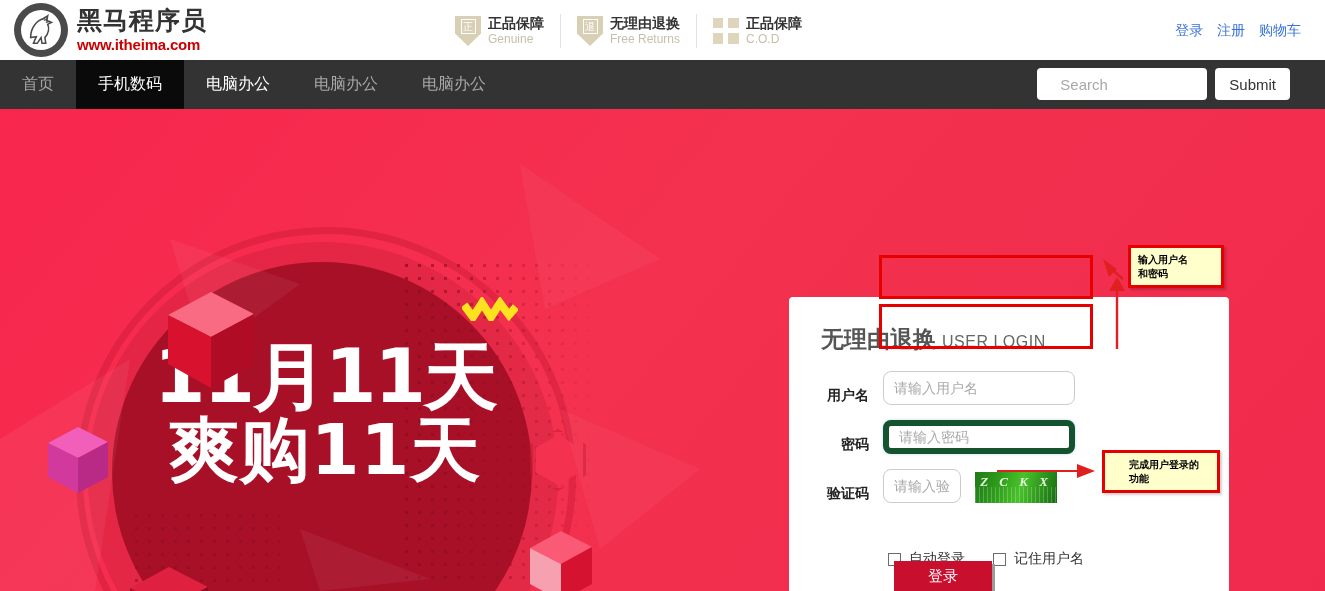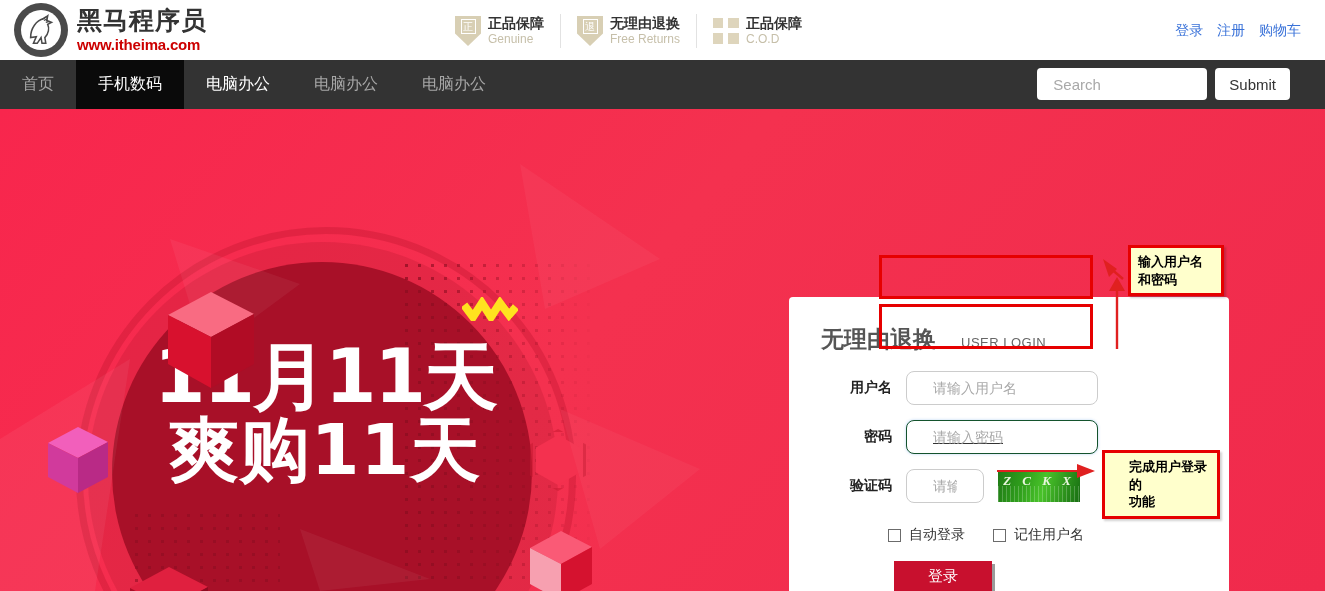--- a/index.html
+++ b/index.html
@@ -176,21 +176,21 @@
     position: absolute;
     right: 35px; top: 8px;
     display: flex;
     align-items: center;
   }
   .nav-search input {
     width: 170px;
     height: 32px;
     border: none;
     border-radius: 4px;
-    padding: 0 16px;
+    padding: 0 23px;
     font-size: 15px;
     color: #444;
     outline: none;
     font-family: "Liberation Sans", sans-serif;
     background: #ffffff;
   }
   .nav-search input::placeholder { color: #a8a8a8; }
   .nav-search button {
     margin-left: 8px;
     height: 32px;
@@ -312,57 +312,56 @@
     display: flex;
     align-items: baseline;
   }
   .lp-title-cn {
     font-size: 23px;
     color: #555555;
     font-weight: bold;
     font-family: "DejaVu Sans", "Liberation Sans", sans-serif;
   }
   .lp-title-en {
-    font-size: 13px;
+    font-size: 16px;
     color: #666666;
-    margin-left: 25px;
+    margin-left: 6px;
     letter-spacing: 0.5px;
   }
   .form-row {
     position: absolute;
     display: flex;
-    align-items: center;
-    left: 41px;
+    align-items: flex-end;
+    left: 18px;
   }
   .f-label {
     width: 62px;
     text-align: right;
     font-size: 14px;
     font-weight: bold;
     color: #222222;
     margin-right: 14px;
     font-family: "DejaVu Sans", "Liberation Sans", sans-serif;
   }
   .f-input {
     height: 34px;
     border: 1px solid #cccccc;
     border-radius: 8px;
-    padding: 0 26px;
+    padding: 0 10px;
     font-size: 14px;
     color: #333;
     outline: none;
     background: #ffffff;
     font-family: "DejaVu Sans", "Liberation Sans", sans-serif;
   }
   .f-input::placeholder { color: #a9a9a9; }
   .f-input.wide { width: 192px; }
   .f-input.focused {
-    border: 1px solid #14532d;
+    border: 6px solid #14532d;
     box-shadow: 0 0 3px rgba(100,160,230,0.45);
-    text-decoration: underline;
   }
   .f-input.small { width: 78px; }
   .captcha {
     width: 82px; height: 31px;
     margin-left: 14px;
     background: linear-gradient(105deg, #1f7a16 0%, #2f9e1c 30%, #49c22a 55%, #176d12 100%);
     position: relative;
     overflow: hidden;
     cursor: pointer;
   }
@@ -384,20 +383,21 @@
     background-image: repeating-linear-gradient(90deg, rgba(255,255,255,0.22) 0 1px, transparent 1px 4px);
   }
   .checks {
     position: absolute;
     left: 888px - 789px;
     display: flex;
     align-items: center;
     font-size: 14px;
     color: #333;
     font-family: "DejaVu Sans", "Liberation Sans", sans-serif;
+    margin-top: 24px;
   }
   .chk {
     display: flex;
     align-items: center;
     margin-right: 28px;
     cursor: pointer;
   }
   .chk-box {
     width: 13px; height: 13px;
     border: 1px solid #6b6b6b;
@@ -424,21 +424,21 @@
     border: 3px solid #e60000;
     z-index: 40;
     pointer-events: none;
   }
   .anno-box {
     position: absolute;
     background: #ffffcc;
     border: 3px solid #e60000;
     z-index: 45;
     padding: 5px 7px;
-    font-size: 13px;
+    font-size: 10px;
     font-weight: bold;
     color: #000000;
     line-height: 1.35;
     box-shadow: 2px 2px 2px rgba(0,0,0,0.18);
     font-family: "DejaVu Sans", "Liberation Sans", sans-serif;
   }
   .anno-svg {
     position: absolute;
     z-index: 44;
     pointer-events: none;

